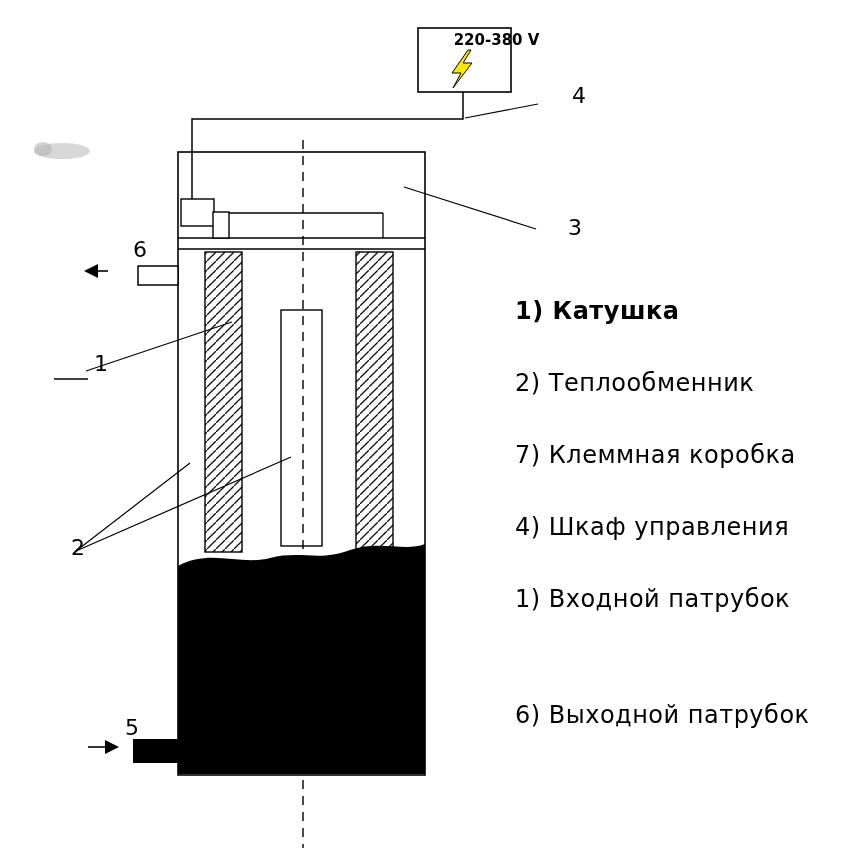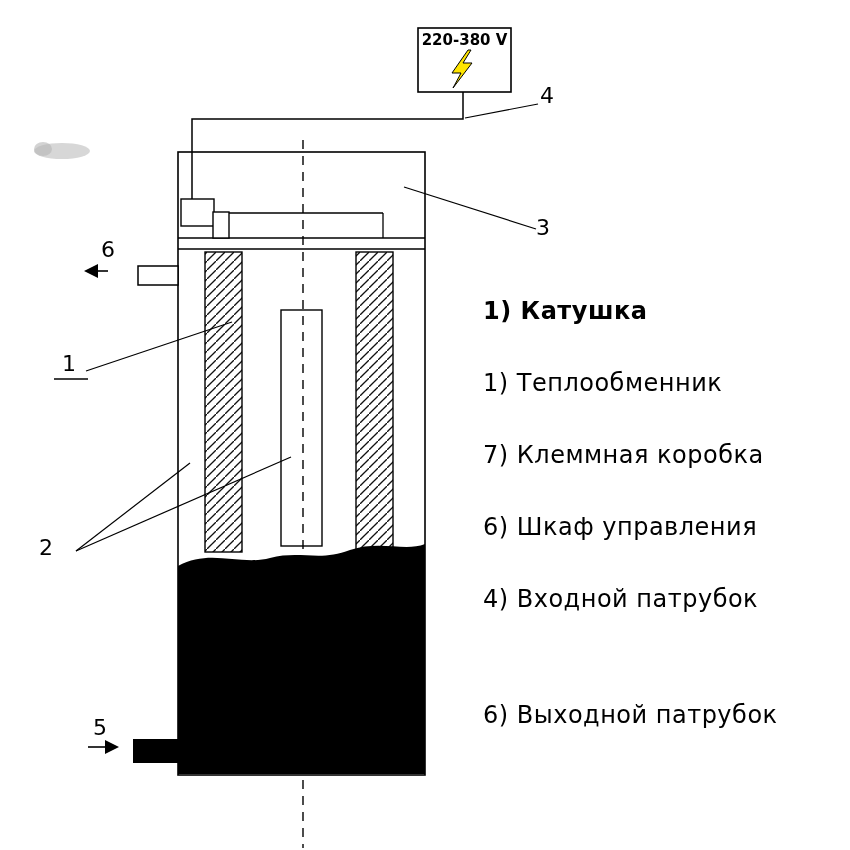--- a/index.html
+++ b/index.html
@@ -5,21 +5,21 @@
   html,body{margin:0;padding:0;background:#ffffff;}
   .stage{
     position:relative;
     width:850px;height:850px;
     background:#ffffff;
     font-family:"DejaVu Sans","Liberation Sans",sans-serif;
     color:#000;
     overflow:hidden;
   }
   .stage svg{position:absolute;left:0;top:0;}
-  .txt{position:absolute;white-space:nowrap;}
+  .txt{position:absolute;white-space:nowrap;padding-left:32px;}
   .voltage-label{
     left:418px;top:31px;width:93px;
     text-align:center;font-size:15px;font-weight:600;
   }
   .callout{font-size:22px;}
   .legend-item{
     left:483px;font-size:24px;letter-spacing:0.5px;
   }
 </style>
 </head>
@@ -83,20 +83,20 @@
 
   <div class="txt callout" style="left:540px;top:83px;">4</div>
   <div class="txt callout" style="left:536px;top:215px;">3</div>
   <div class="txt callout" style="left:101px;top:237px;">6</div>
   <div class="txt callout" style="left:62px;top:351px;">1</div>
   <div class="txt callout" style="left:39px;top:535px;">2</div>
   <div class="txt callout" style="left:93px;top:715px;">5</div>
 
   <div>
     <div class="txt legend-item" style="top:297px;font-weight:bold;">1) Катушка</div>
-    <div class="txt legend-item" style="top:369px;">1) Теплообменник</div>
+    <div class="txt legend-item" style="top:369px;">2) Теплообменник</div>
     <div class="txt legend-item" style="top:441px;">7) Клеммная коробка</div>
-    <div class="txt legend-item" style="top:513px;">6) Шкаф управления</div>
-    <div class="txt legend-item" style="top:585px;">4) Входной патрубок</div>
+    <div class="txt legend-item" style="top:513px;">4) Шкаф управления</div>
+    <div class="txt legend-item" style="top:585px;">1) Входной патрубок</div>
     <div class="txt legend-item" style="top:657px;margin-top:44px;">6) Выходной патрубок</div>
   </div>
 
 </div>
 
 </body></html>

